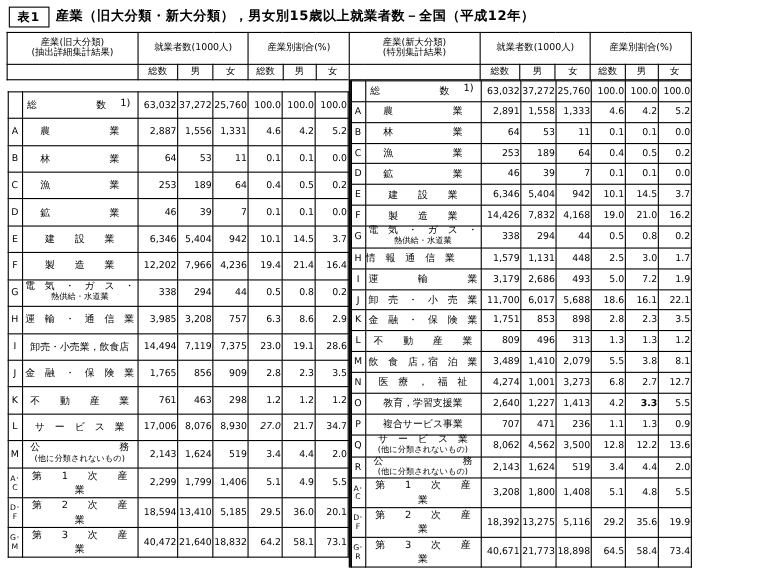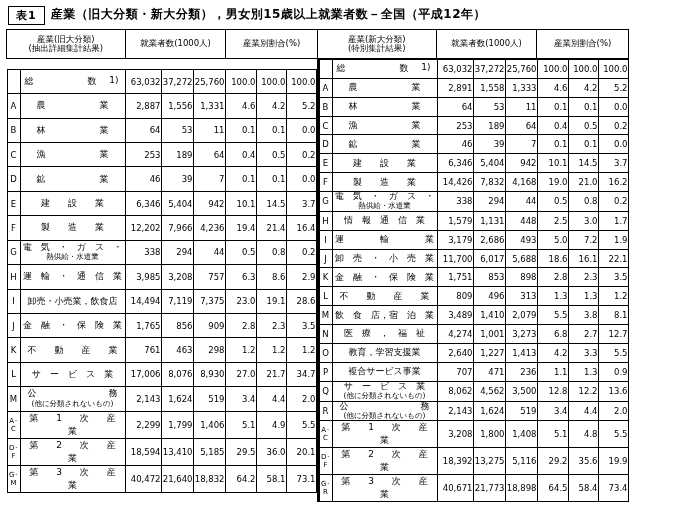--- a/index.html
+++ b/index.html
@@ -55,20 +55,36 @@
           <div class="twoline"><span>産業(旧大分類)</span><br><span>(抽出詳細集計結果)</span></div>
         </td>
         <td colspan="3" class="hdr">就業者数(1000人)</td>
         <td colspan="3" class="hdr">産業別割合(%)</td>
         <td colspan="2" class="hdr thick">
           <div class="twoline"><span>産業(新大分類)</span><br><span>(特別集計結果)</span></div>
         </td>
         <td colspan="3" class="hdr">就業者数(1000人)</td>
         <td colspan="3" class="hdr">産業別割合(%)</td>
       </tr>
+      <tr>
+        <td colspan="2" class="hdr" style="height:13px"></td>
+        <td class="hdr">総数</td>
+        <td class="hdr">男</td>
+        <td class="hdr">女</td>
+        <td class="hdr">総数</td>
+        <td class="hdr">男</td>
+        <td class="hdr">女</td>
+        <td colspan="2" class="hdr thick"></td>
+        <td class="hdr">総数</td>
+        <td class="hdr">男</td>
+        <td class="hdr">女</td>
+        <td class="hdr">総数</td>
+        <td class="hdr">男</td>
+        <td class="hdr">女</td>
+      </tr>
     </thead>
 
   <tbody>
         <tr>
           <td colspan="8" style="padding: 0px; border: none;">
             <table style="border-collapse: collapse; table-layout: fixed; width: 100%; font-size: 9px;">
               <colgroup>
                 <col style="width: 13px;">
                 <col style="width: 105px;">
                 <col style="width: 36px;">
@@ -227,21 +243,21 @@
                   <td class="num" style="border: 1px solid rgb(0, 0, 0);">1.2</td>
                 </tr>
                 <tr style="height: 24.41px;">
                   <td class="code" style="border: 1px solid rgb(0, 0, 0);">L</td>
                   <td class="nameCell" style="border: 1px solid rgb(0, 0, 0);">
                     <div style="text-align:center">サ　ー　ビ　ス　業</div>
                   </td>
                   <td class="num" style="border: 1px solid rgb(0, 0, 0);">17,006</td>
                   <td class="num" style="border: 1px solid rgb(0, 0, 0);">8,076</td>
                   <td class="num" style="border: 1px solid rgb(0, 0, 0);">8,930</td>
-                  <td class="num" style="border: 1px solid rgb(0, 0, 0);">27.0</td>
+                  <td class="num" style="border: 1px solid rgb(0, 0, 0); font-style: italic;">27.0</td>
                   <td class="num" style="border: 1px solid rgb(0, 0, 0);">21.7</td>
                   <td class="num" style="border: 1px solid rgb(0, 0, 0);">34.7</td>
                 </tr>
                 <tr style="height: 24.41px;">
                   <td class="code" style="border: 1px solid rgb(0, 0, 0);">M</td>
                   <td class="nameCell" style="border: 1px solid rgb(0, 0, 0);">
                     <div class="twoline" style="text-align:center"><span class="">公　　　　　　　　務</span><br><span class="small">(他に分類されないもの)</span></div>
                   </td>
                   <td class="num" style="border: 1px solid rgb(0, 0, 0);">2,143</td>
                   <td class="num" style="border: 1px solid rgb(0, 0, 0);">1,624</td>
@@ -397,21 +413,21 @@
                   <td class="num" style="border: 1px solid rgb(0, 0, 0);">338</td>
                   <td class="num" style="border: 1px solid rgb(0, 0, 0);">294</td>
                   <td class="num" style="border: 1px solid rgb(0, 0, 0);">44</td>
                   <td class="num" style="border: 1px solid rgb(0, 0, 0);">0.5</td>
                   <td class="num" style="border: 1px solid rgb(0, 0, 0);">0.8</td>
                   <td class="num" style="border: 1px solid rgb(0, 0, 0);">0.2</td>
                 </tr>
                 <tr style="height: 18.86px;">
                   <td class="code" style="border: 1px solid rgb(0, 0, 0);">H</td>
                   <td class="nameCell" style="border: 1px solid rgb(0, 0, 0);">
-                    <div style="text-align:center">情　報　通　信　業</div>
+                    <div style="">情　報　通　信　業</div>
                   </td>
                   <td class="num" style="border: 1px solid rgb(0, 0, 0);">1,579</td>
                   <td class="num" style="border: 1px solid rgb(0, 0, 0);">1,131</td>
                   <td class="num" style="border: 1px solid rgb(0, 0, 0);">448</td>
                   <td class="num" style="border: 1px solid rgb(0, 0, 0);">2.5</td>
                   <td class="num" style="border: 1px solid rgb(0, 0, 0);">3.0</td>
                   <td class="num" style="border: 1px solid rgb(0, 0, 0);">1.7</td>
                 </tr>
                 <tr style="height: 18.86px;">
                   <td class="code" style="border: 1px solid rgb(0, 0, 0);">I</td>
@@ -487,21 +503,21 @@
                 </tr>
                 <tr style="height: 18.86px;">
                   <td class="code" style="border: 1px solid rgb(0, 0, 0);">O</td>
                   <td class="nameCell" style="border: 1px solid rgb(0, 0, 0);">
                     <div style="text-align:center">教育，学習支援業</div>
                   </td>
                   <td class="num" style="border: 1px solid rgb(0, 0, 0);">2,640</td>
                   <td class="num" style="border: 1px solid rgb(0, 0, 0);">1,227</td>
                   <td class="num" style="border: 1px solid rgb(0, 0, 0);">1,413</td>
                   <td class="num" style="border: 1px solid rgb(0, 0, 0);">4.2</td>
-                  <td class="num" style="border: 1px solid rgb(0, 0, 0);">3.3</td>
+                  <td class="num" style="border: 1px solid rgb(0, 0, 0); font-weight: bold;">3.3</td>
                   <td class="num" style="border: 1px solid rgb(0, 0, 0);">5.5</td>
                 </tr>
                 <tr style="height: 18.86px;">
                   <td class="code" style="border: 1px solid rgb(0, 0, 0);">P</td>
                   <td class="nameCell" style="border: 1px solid rgb(0, 0, 0);">
                     <div style="text-align:center">複合サービス事業</div>
                   </td>
                   <td class="num" style="border: 1px solid rgb(0, 0, 0);">707</td>
                   <td class="num" style="border: 1px solid rgb(0, 0, 0);">471</td>
                   <td class="num" style="border: 1px solid rgb(0, 0, 0);">236</td>

